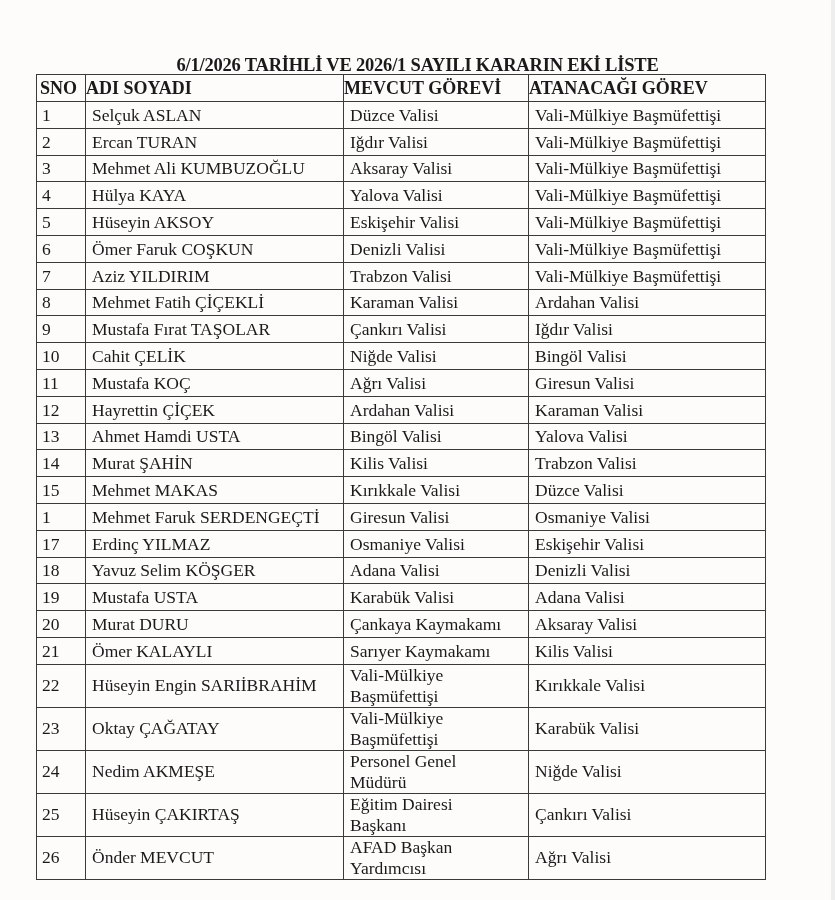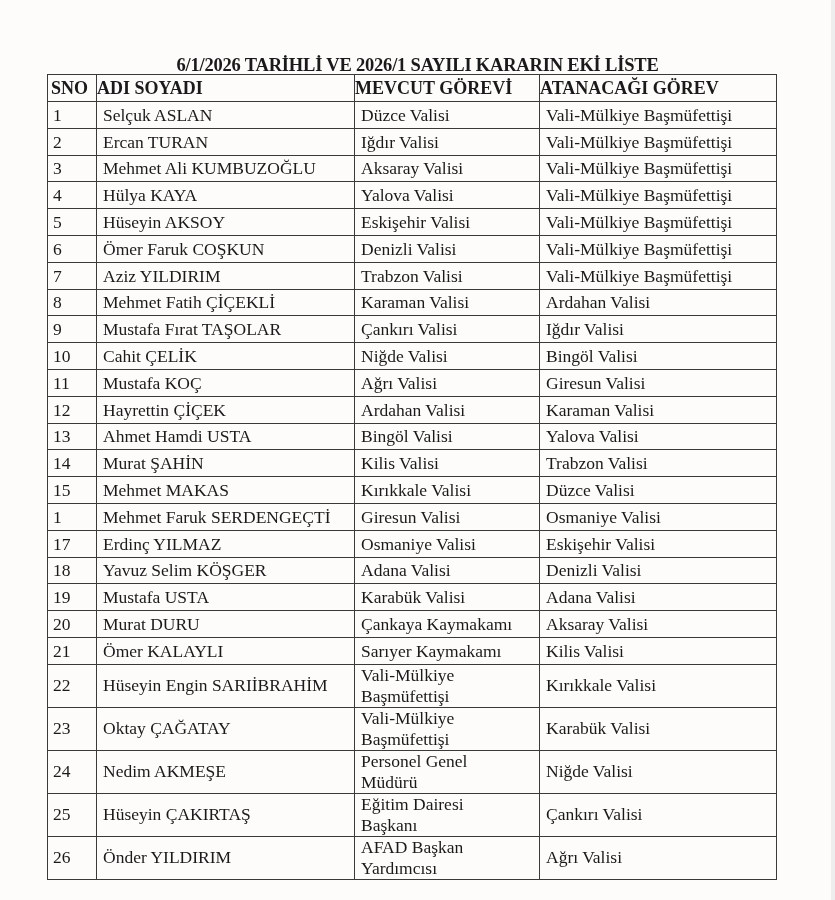--- a/index.html
+++ b/index.html
@@ -14,21 +14,21 @@
     position: absolute; top: 0; right: 0; width: 4px; height: 900px;
     background: #eeeeee;
   }
   .title {
     position: absolute; top: 26px; left: 0; width: 835px;
     text-align: center; font-weight: bold; font-size: 18.5px;
     letter-spacing: -0.2px;
     margin-top: 29px;
   }
   table {
-    position: absolute; top: 74px; left: 47px;
+    position: absolute; top: 74px; left: 36px;
     border-collapse: collapse; table-layout: fixed;
     width: 729px;
     padding-left: 6px;
   }
   col.c-sno { width: 49px; }
   col.c-name { width: 258px; }
   col.c-cur { width: 185px; }
   col.c-new { width: 237px; }
   th, td {
     border: 1.5px solid #3a3a3a;
@@ -216,18 +216,18 @@
         <td>Niğde Valisi</td>
       </tr>
       <tr class="r2">
         <td class="sno">25</td>
         <td>Hüseyin ÇAKIRTAŞ</td>
         <td class="wrap">Eğitim Dairesi<br>Başkanı</td>
         <td>Çankırı Valisi</td>
       </tr>
       <tr class="r2">
         <td class="sno">26</td>
-        <td>Önder YILDIRIM</td>
+        <td>Önder MEVCUT</td>
         <td class="wrap">AFAD Başkan<br>Yardımcısı</td>
         <td>Ağrı Valisi</td>
       </tr>
     </tbody>
 </table>
 
 </body></html>

